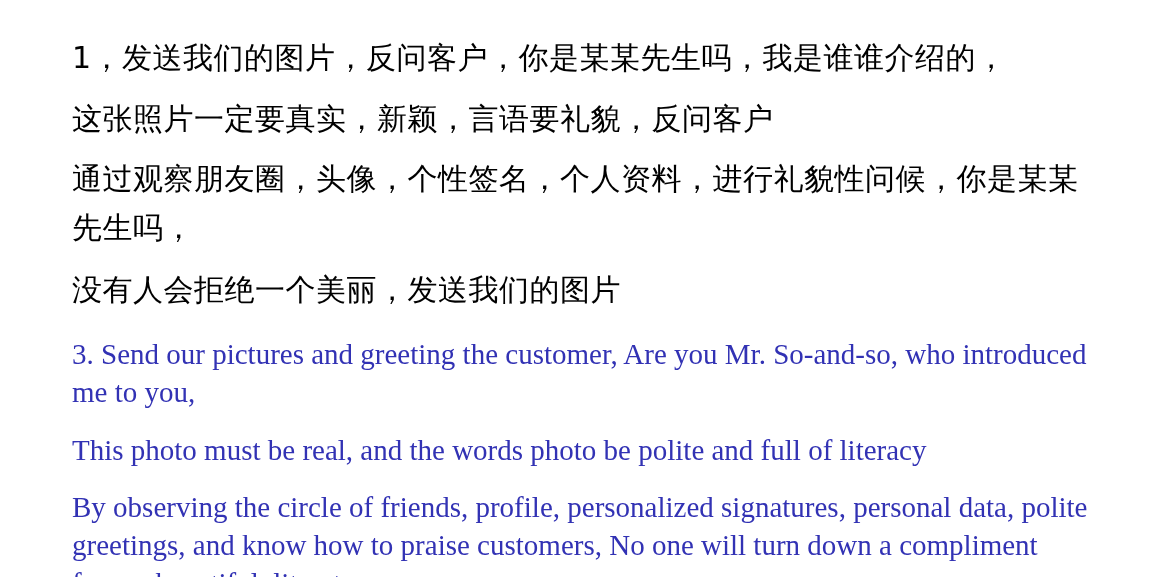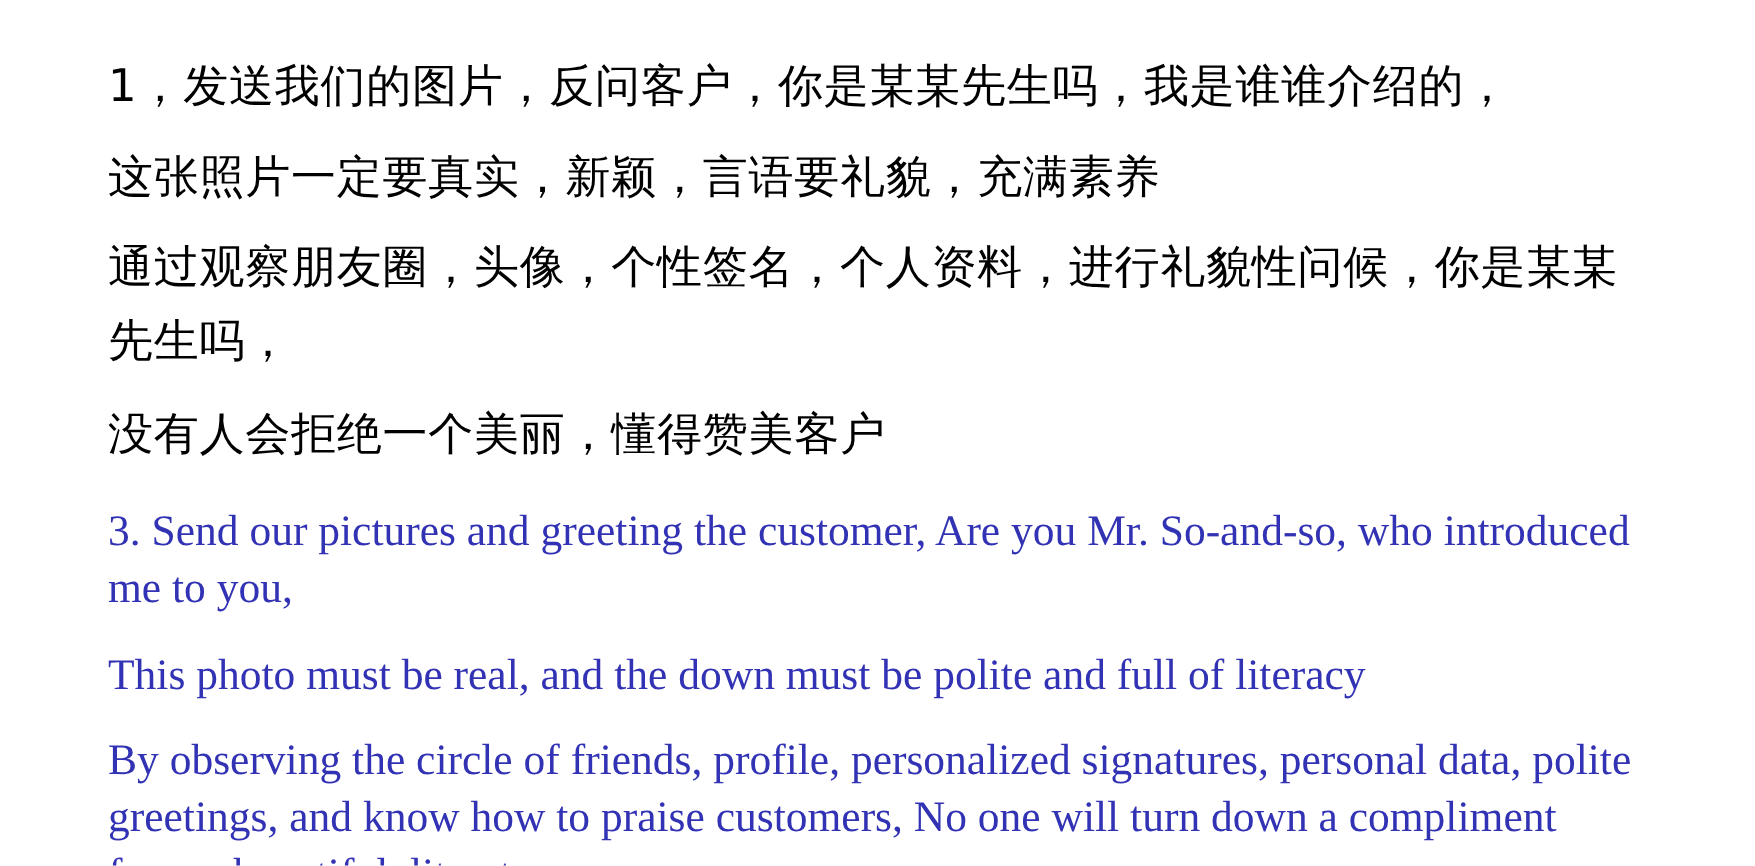--- a/index.html
+++ b/index.html
@@ -50,24 +50,24 @@
     margin-bottom: 0;
   }
 </style>
 </head>
 <body>
 
 <div class="page">
 
   <div class="cn-block">
     <p class="cn-line cn-gap-1">1，发送我们的图片，反问客户，你是某某先生吗，我是谁谁介绍的，</p>
-    <p class="cn-line cn-gap-1">这张照片一定要真实，新颖，言语要礼貌，充满素养</p>
+    <p class="cn-line cn-gap-1">这张照片一定要真实，新颖，言语要礼貌，反问客户</p>
     <p class="cn-line cn-gap-2">通过观察朋友圈，头像，个性签名，个人资料，进行礼貌性问候，你是某某先生吗，</p>
-    <p class="cn-line">没有人会拒绝一个美丽，懂得赞美客户</p>
+    <p class="cn-line">没有人会拒绝一个美丽，发送我们的图片</p>
   </div>
 
   <div class="en-block">
     <p class="en-para">3. Send our pictures and greeting the customer, Are you Mr. So-and-so, who introduced me to you,</p>
-    <p class="en-para">This photo must be real, and the down must be polite and full of literacy</p>
+    <p class="en-para">This photo must be real, and the words photo be polite and full of literacy</p>
     <p class="en-para">By observing the circle of friends, profile, personalized signatures, personal data, polite greetings, and know how to praise customers, No one will turn down a compliment from a beautiful, literate person</p>
   </div>
 
 </div>
 
 </body></html>

